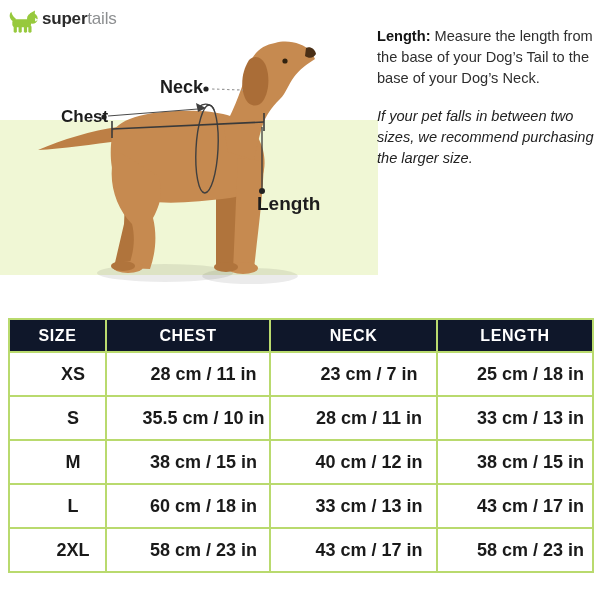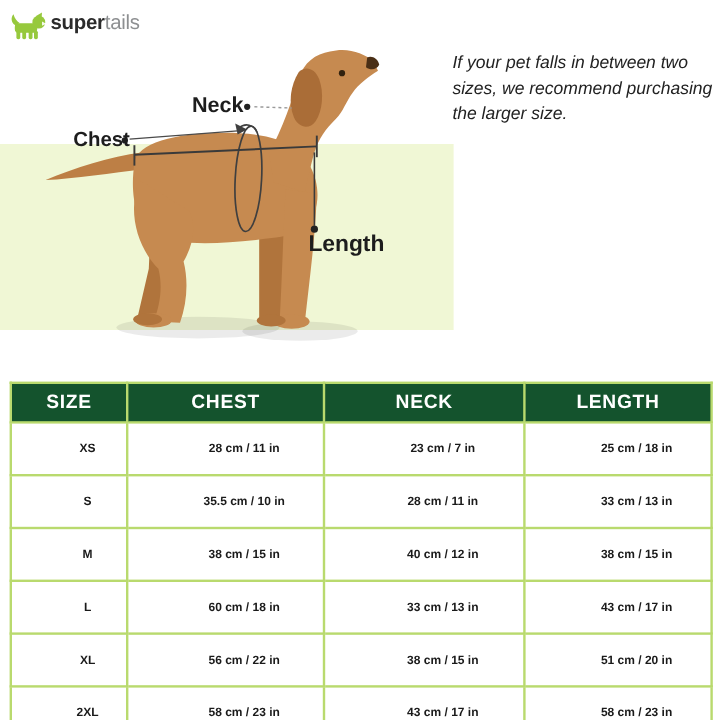--- a/index.html
+++ b/index.html
@@ -29,25 +29,25 @@
   .note{font-style:italic;color:#222;font-size:14.6px;line-height:1.45;margin-top:17px;}
   
   .size-table{
     position:absolute;left:8px;top:318px;width:584px;
     border-collapse:collapse;table-layout:fixed;
   }
   .size-table th,.size-table td{
     border:2px solid #b9da6e;text-align:center;vertical-align:middle;
   }
   .size-table th{
-    background:#14532d;color:#ffffff;font-size:16px;font-weight:700;
+    background:#0f172a;color:#ffffff;font-size:16px;font-weight:700;
     letter-spacing:0.6px;height:29px;
   }
   .size-table td{
-    background:#ffffff;color:#1a1a1a;font-size:10px;font-weight:700;height:40px;padding-left:32px;
+    background:#ffffff;color:#1a1a1a;font-size:18px;font-weight:700;height:40px;padding-left:32px;
   }
   .col-size{width:97px;}
   .col-chest{width:164px;}
   .col-neck{width:167px;}
   .col-length{width:156px;}
 </style>
 </head>
 <body>
 
 <div class="logo">
@@ -125,20 +125,21 @@
 
     <circle cx="104" cy="117" r="2.6" fill="#222222"></circle>
     <path d="M108,116 L198,109" stroke="#4a4a4a" stroke-width="1.1"></path>
   </svg>
   <div class="diagram-label lbl-neck">Neck</div>
   <div class="diagram-label lbl-chest">Chest</div>
   <div class="diagram-label lbl-length">Length</div>
 </div>
 
 <div class="instructions">
+  <p><b>Length:</b><span> Measure the length from the base of your Dog’s Tail to the base of your Dog’s Neck.</span></p>
   <div class="note">If your pet falls in between two sizes, we recommend purchasing the larger size.</div>
 </div>
 
 <table class="size-table">
   <colgroup>
     <col class="col-size">
       <col class="col-chest">
       <col class="col-neck">
       <col class="col-length">
   </colgroup>
@@ -169,25 +170,19 @@
       <td>40 cm / 12 in</td>
       <td>38 cm / 15 in</td>
     </tr>
     <tr>
       <td>L</td>
       <td>60 cm / 18 in</td>
       <td>33 cm / 13 in</td>
       <td>43 cm / 17 in</td>
     </tr>
     <tr>
-      <td>XL</td>
-      <td>56 cm / 22 in</td>
-      <td>38 cm / 15 in</td>
-      <td>51 cm / 20 in</td>
-    </tr>
-    <tr>
       <td>2XL</td>
       <td>58 cm / 23 in</td>
       <td>43 cm / 17 in</td>
       <td>58 cm / 23 in</td>
     </tr>
   </tbody>
 </table>
 
 </body></html>

